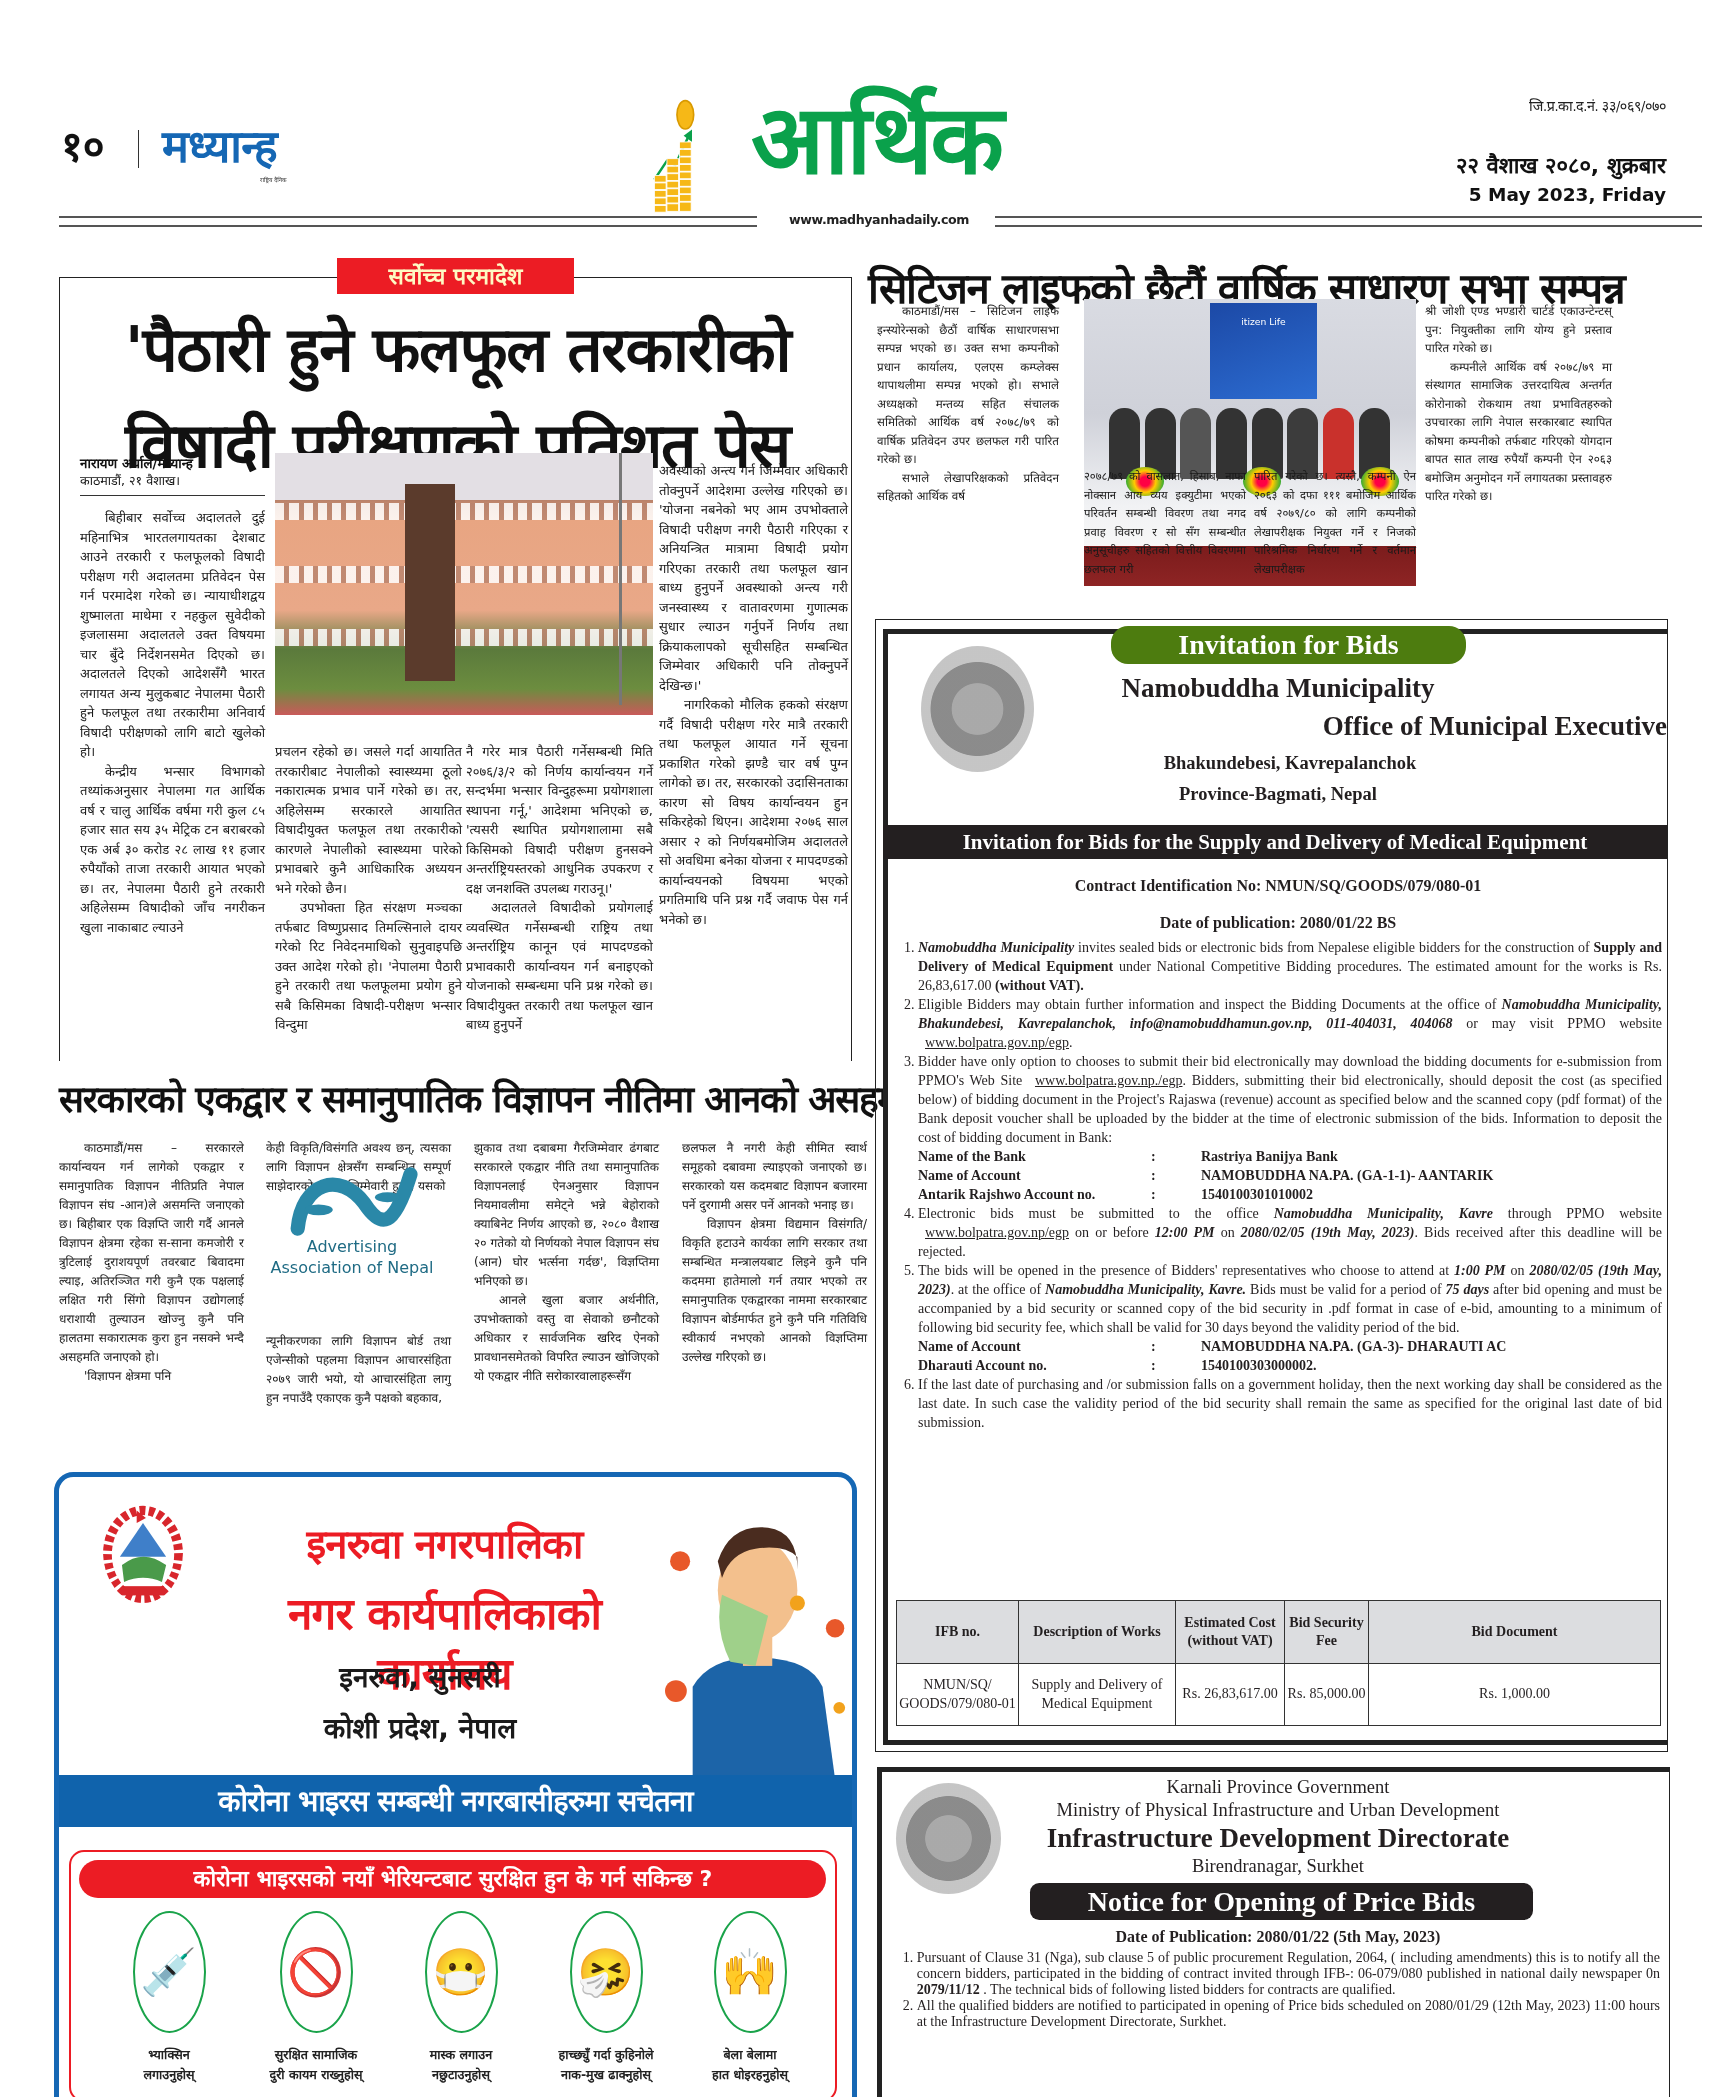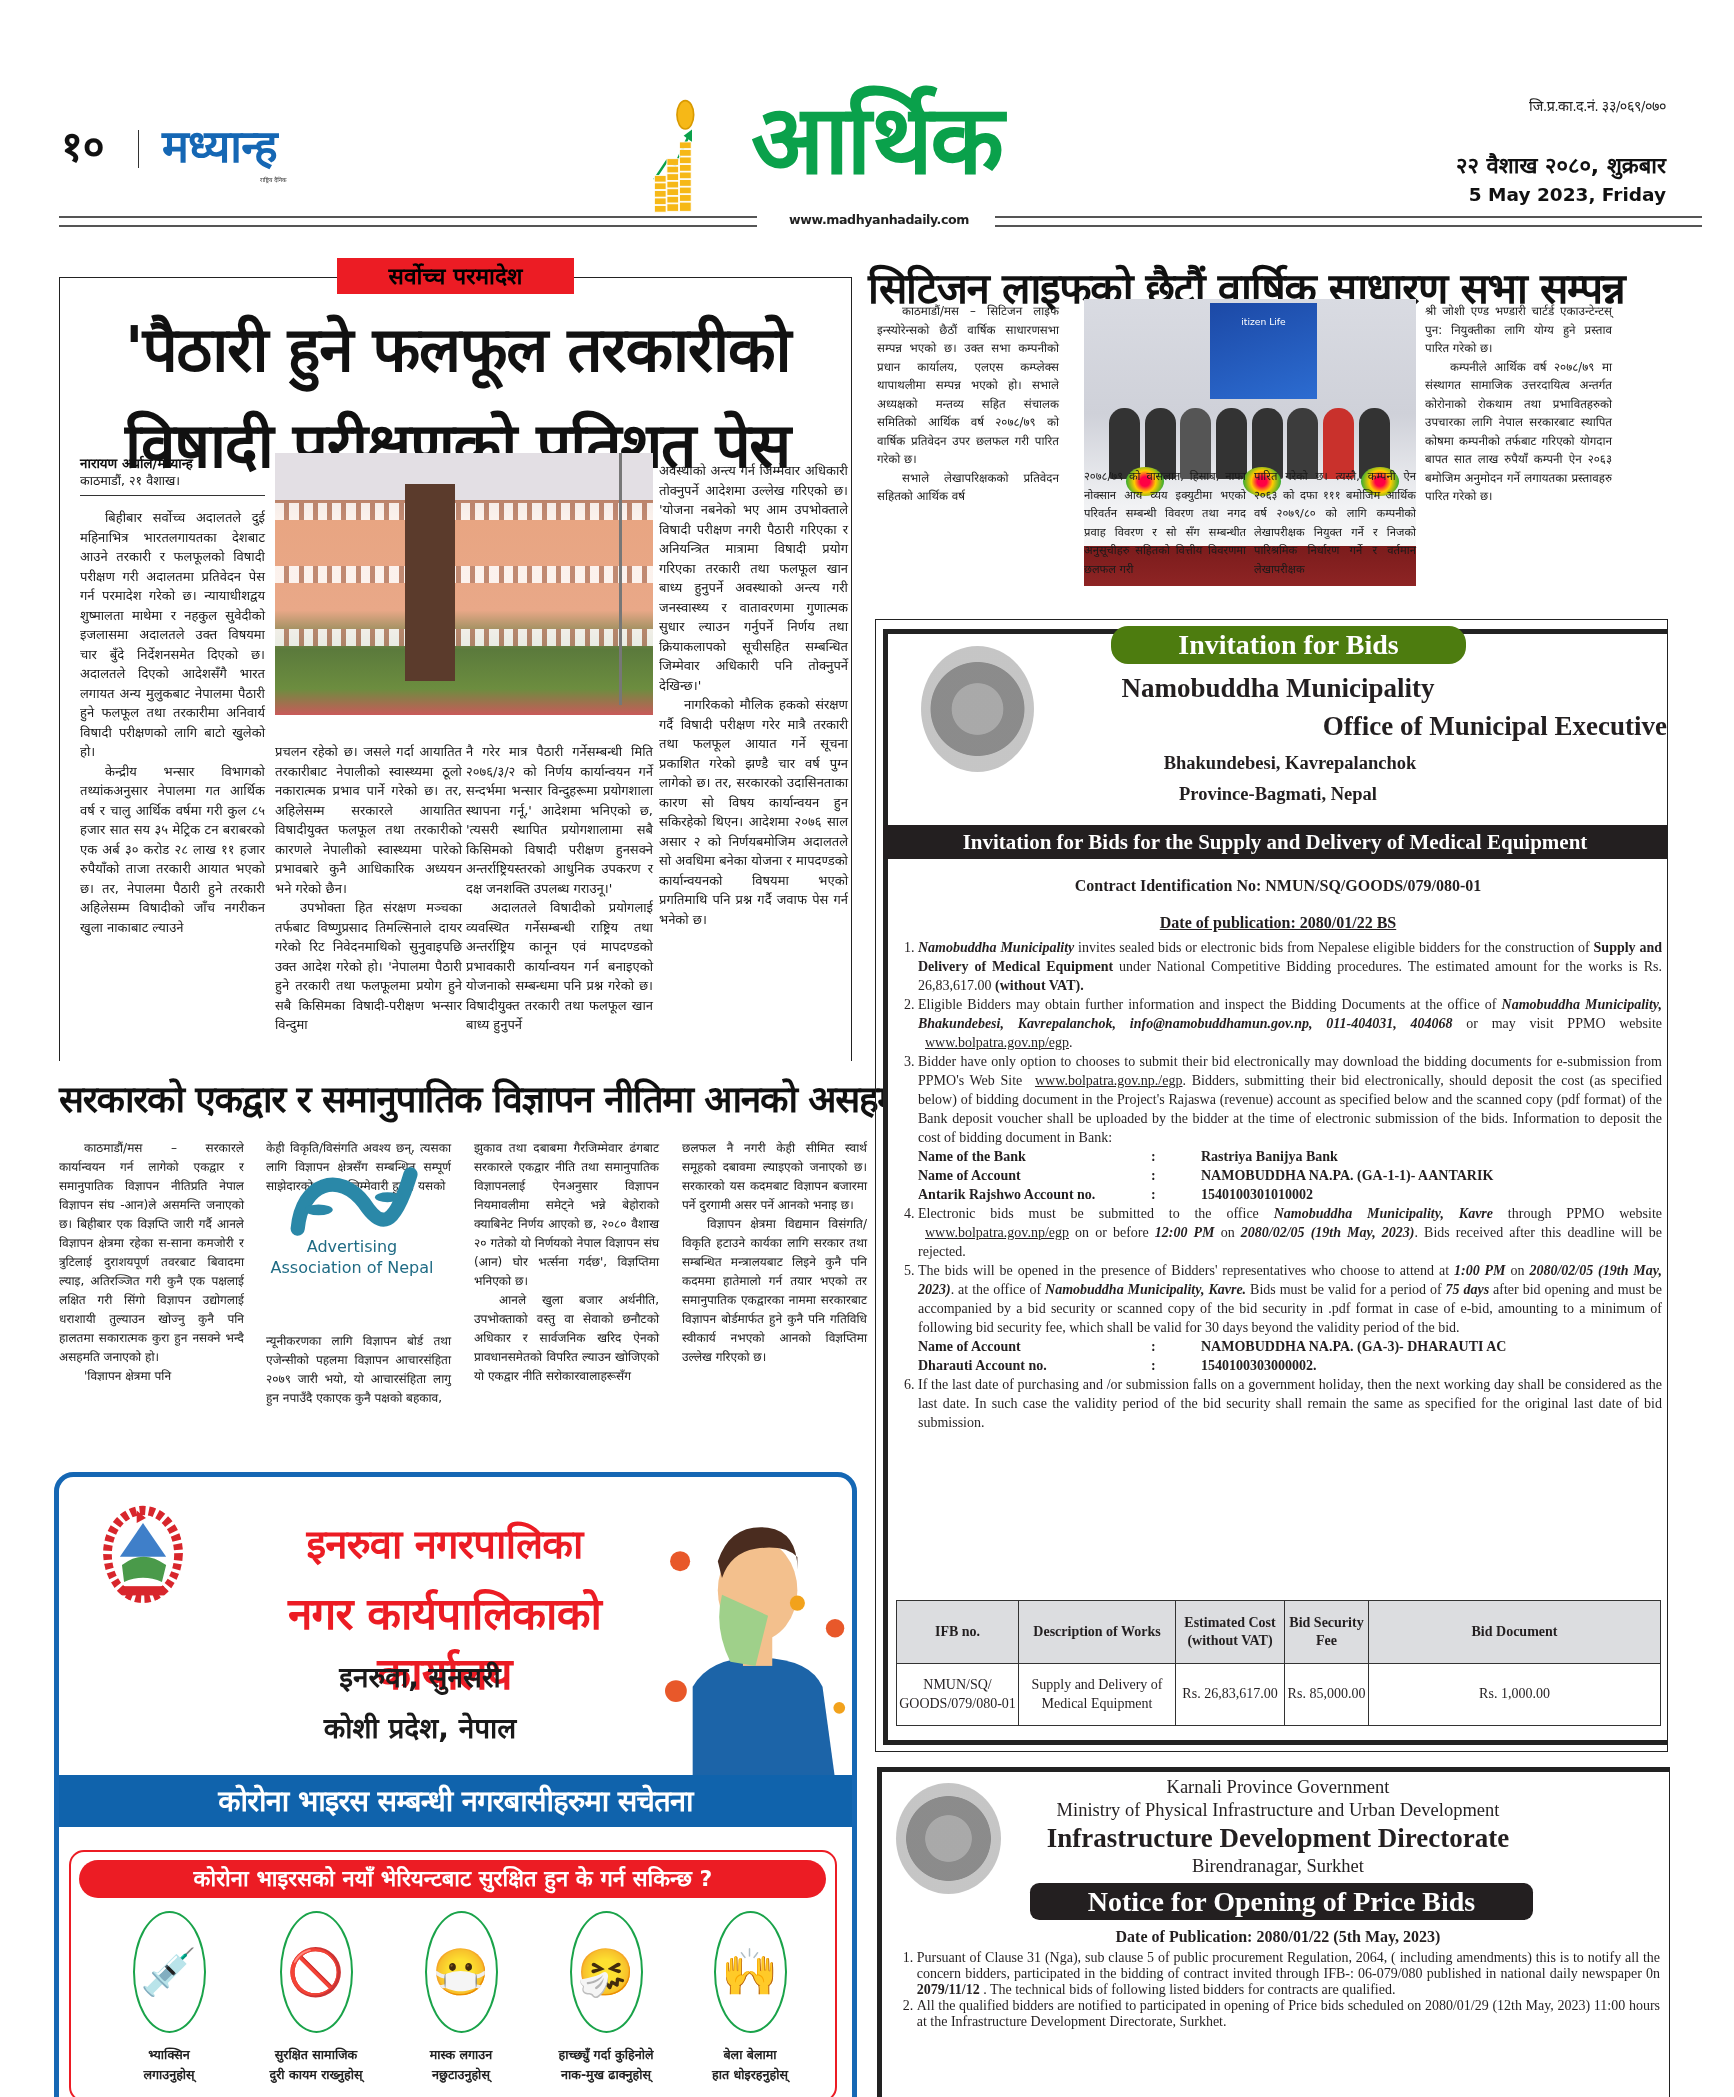--- a/index.html
+++ b/index.html
@@ -16,21 +16,21 @@
   .logo-coins { position: absolute; left: 650px; top: 96px; width: 84px; height: 117px; }
   .sect-title { position: absolute; left: 751px; top: 92px; font-family: "DejaVu Sans", sans-serif; font-size: 96px; font-weight: bold; color: #0aa14b; line-height: 1; letter-spacing: -2.5px; }
   .dateline-np { position: absolute; right: 68px; top: 149px; font-family: "DejaVu Sans", sans-serif; font-size: 22px; font-weight: bold; color: #111; }
   .dateline-en { position: absolute; right: 68px; top: 184px; font-family: "DejaVu Sans", sans-serif; font-size: 18.5px; font-weight: bold; color: #111; }
   .rule-l, .rule-r { position: absolute; top: 216px; height: 11px; border-top: 2.9px solid #555; border-bottom: 2.9px solid #555; }
   .rule-l { left: 59px; width: 698px; }
   .rule-r { left: 995px; width: 707px; }
   .website { position: absolute; left: 789px; top: 212px; font-family: "DejaVu Sans", sans-serif; font-size: 12.6px; font-weight: bold; color: #222; letter-spacing: -0.4px; }
 
   
-  .kicker { position: absolute; left: 337px; top: 258px; width: 237px; height: 36px; background: #ec1c24; color: #000000; font-family: "DejaVu Sans", sans-serif; font-size: 22.7px; font-weight: bold; text-align: center; line-height: 36px; }
+  .kicker { position: absolute; left: 337px; top: 258px; width: 237px; height: 36px; background: #ec1c24; color: #fef9c3; font-family: "DejaVu Sans", sans-serif; font-size: 22.7px; font-weight: bold; text-align: center; line-height: 36px; }
   .art1-box { position: absolute; left: 59px; top: 277px; width: 793px; height: 784px; border-top: 1.7px solid #222; border-left: 1.3px solid #222; border-right: 1.3px solid #222; }
   .art1-head { position: absolute; left: 84px; top: 302px; width: 747px; font-family: "DejaVu Sans", sans-serif; font-weight: bold; font-size: 62px; line-height: 96px; text-align: center; letter-spacing: -1.3px; }
   .byline { position: absolute; left: 80px; top: 455px; width: 185px; font-family: "DejaVu Sans", sans-serif; font-size: 12.6px; line-height: 17px; border-bottom: 1.3px solid #333; padding-bottom: 5.9px; }
   .byline b { display: block; font-size: 13.4px; }
   .col { position: absolute; font-family: "DejaVu Sans", sans-serif; font-size: 13px; line-height: 19.5px; text-align: justify; color: #1a1a1a; }
   .col p { text-indent: 25px; }
   .col p.noind { text-indent: 0; }
   .photo-court { position: absolute; left: 275px; top: 453px; width: 378px; height: 262px; background:
       linear-gradient(180deg, #e3dfe4 0%, #e3dfe4 18%, #b9826a 18%, #e8a582 25%, #e9a888 60%, #5b7a3c 75%, #6c8d3f 90%, #c95a5a 100%); overflow: hidden; }
   .photo-court .tower { position: absolute; left: 130px; top: 31px; width: 50px; height: 197px; background: #5b3b2c; }
@@ -294,21 +294,21 @@
   <div class="ifb-outer"></div>
   <div class="ifb-inner"></div>
   <div class="seal" style="left:921px; top:646px; width:113px; height:126px;"></div>
   <div class="ifb-pill">Invitation for Bids</div>
   <div class="center-line" style="top:673px; font-size:27px;">Namobuddha Municipality</div>
   <div class="center-line" style="top:711px; font-size:27px;text-align:right;">Office of Municipal Executive</div>
   <div class="center-line" style="top:753px; font-size:18.5px;margin-left:12px;">Bhakundebesi, Kavrepalanchok</div>
   <div class="center-line" style="top:784px; font-size:18.5px;">Province-Bagmati, Nepal</div>
   <div class="bar-black" style="top:825px;">Invitation for Bids for the Supply and Delivery of Medical Equipment</div>
   <div class="center-line" style="top:877px; font-size:16px;">Contract Identification No: NMUN/SQ/GOODS/079/080-01</div>
-  <div class="center-line" style="top:914px; font-size:16px; text-decoration:underline;">Date of publication: 2080/01/22 BS</div>
+  <div class="center-line" style="top:914px; font-size:16px; ">Date of publication: 2080/01/22 BS</div>
 
   <div class="ifb-body" style="top:938px;">
     <ol>
       <li><i><b>Namobuddha Municipality</b></i><span> invites sealed bids or electronic bids from Nepalese eligible bidders for the construction of </span><b>Supply and Delivery of Medical Equipment</b><span> under National Competitive Bidding procedures. The estimated amount for the works is Rs. 26,83,617.00 </span><b>(without VAT).</b></li>
       <li><span>Eligible Bidders may obtain further information and inspect the Bidding Documents at the office of </span><i><b>Namobuddha Municipality, Bhakundebesi, Kavrepalanchok, info@namobuddhamun.gov.np, 011-404031, 404068</b></i><span> or may visit PPMO website </span><u>www.bolpatra.gov.np/egp</u>.</li>
       <li><span>Bidder have only option to chooses to submit their bid electronically may download the bidding documents for e-submission from PPMO's Web Site </span><u>www.bolpatra.gov.np./egp</u><span>. Bidders, submitting their bid electronically, should deposit the cost (as specified below) of bidding document in the Project's Rajaswa (revenue) account as specified below and the scanned copy (pdf format) of the Bank deposit voucher shall be uploaded by the bidder at the time of electronic submission of the bids. Information to deposit the cost of bidding document in Bank:</span>
         <div>
           <div class="kv">
               <span>Name of the Bank</span>
               <span>:</span>

